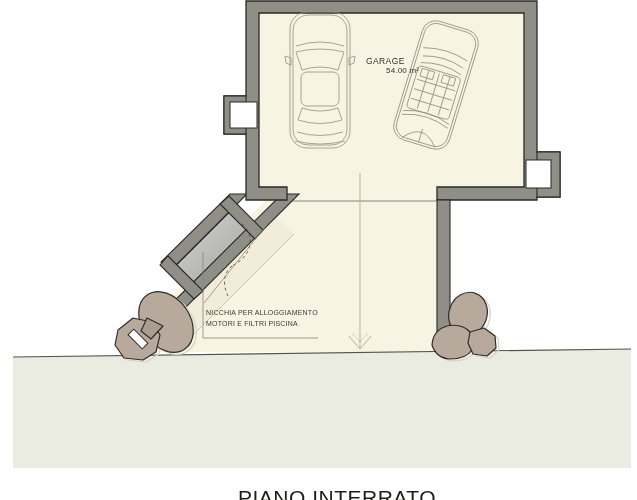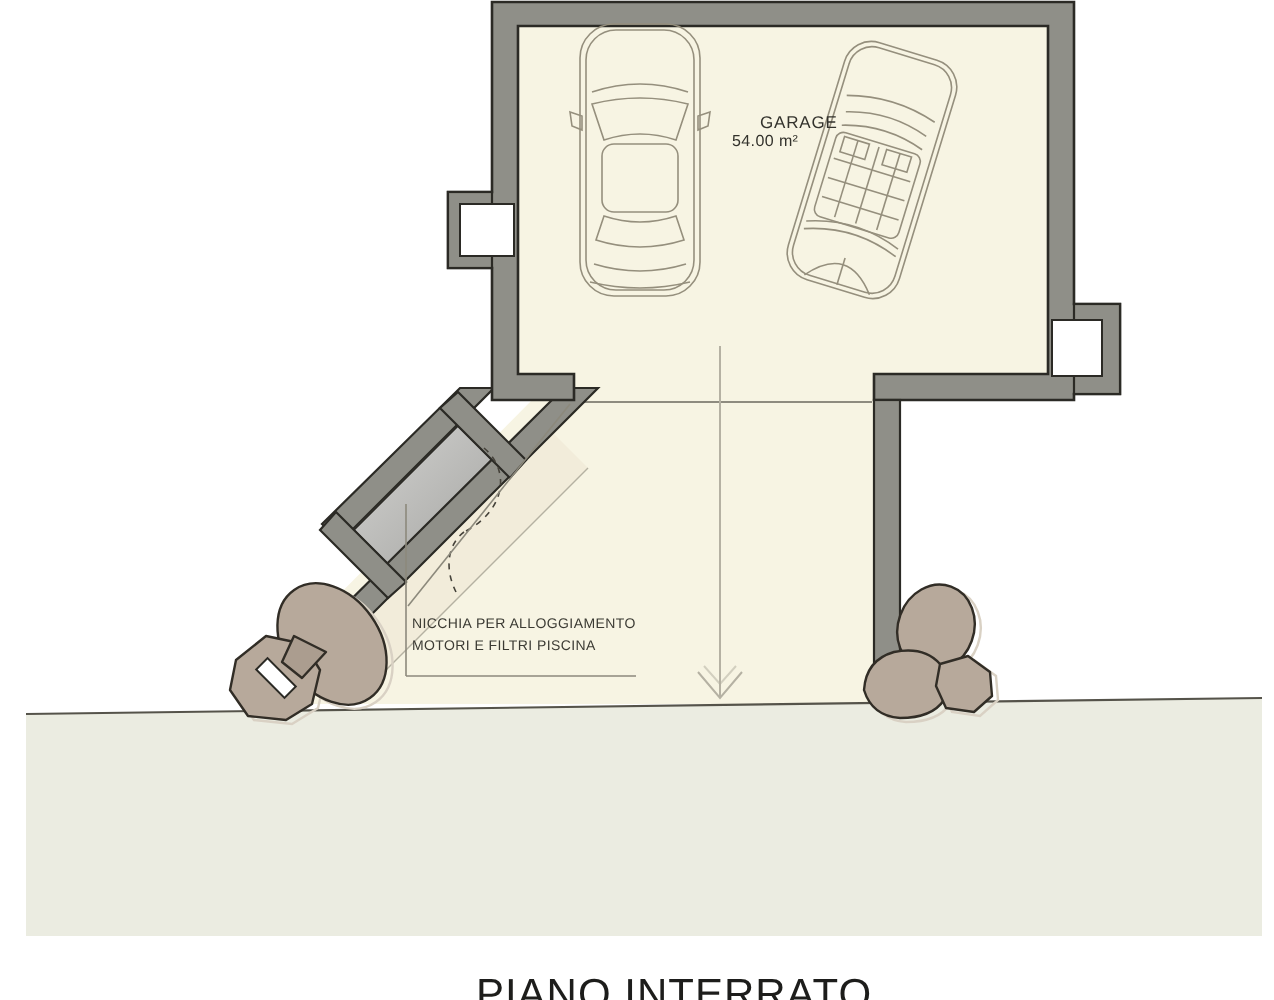--- a/index.html
+++ b/index.html
@@ -2,22 +2,22 @@
 <html><head>
 <meta charset="utf-8">
 <style>
   html,body{margin:0;padding:0;background:#ffffff;}
   #stage{
     position:relative;width:637px;height:500px;overflow:hidden;
     background:#ffffff;font-family:"Liberation Sans",sans-serif;
   }
   #stage svg{position:absolute;left:0;top:0;}
   .lbl{position:absolute;color:#3a3933;white-space:pre;}
-  .garage-label{left:380px;top:56px;font-size:8.5px;letter-spacing:.4px;color:#33322c;}
-  .garage-area{left:366px;top:66px;font-size:8px;letter-spacing:.2px;color:#33322c;}
+  .garage-label{left:366px;top:56px;font-size:8.5px;letter-spacing:.4px;color:#33322c;}
+  .garage-area{left:386px;top:66px;font-size:8px;letter-spacing:.2px;color:#33322c;}
   .niche-note{left:206px;top:307px;font-size:7px;line-height:11px;letter-spacing:.2px;color:#3b3a33;}
   .plan-title{
     left:227px;top:486px;width:220px;text-align:center;
     font-size:21px;letter-spacing:.5px;color:#1d1d1b;
   }
 </style>
 </head>
 <body>
 
 <div id="stage">

